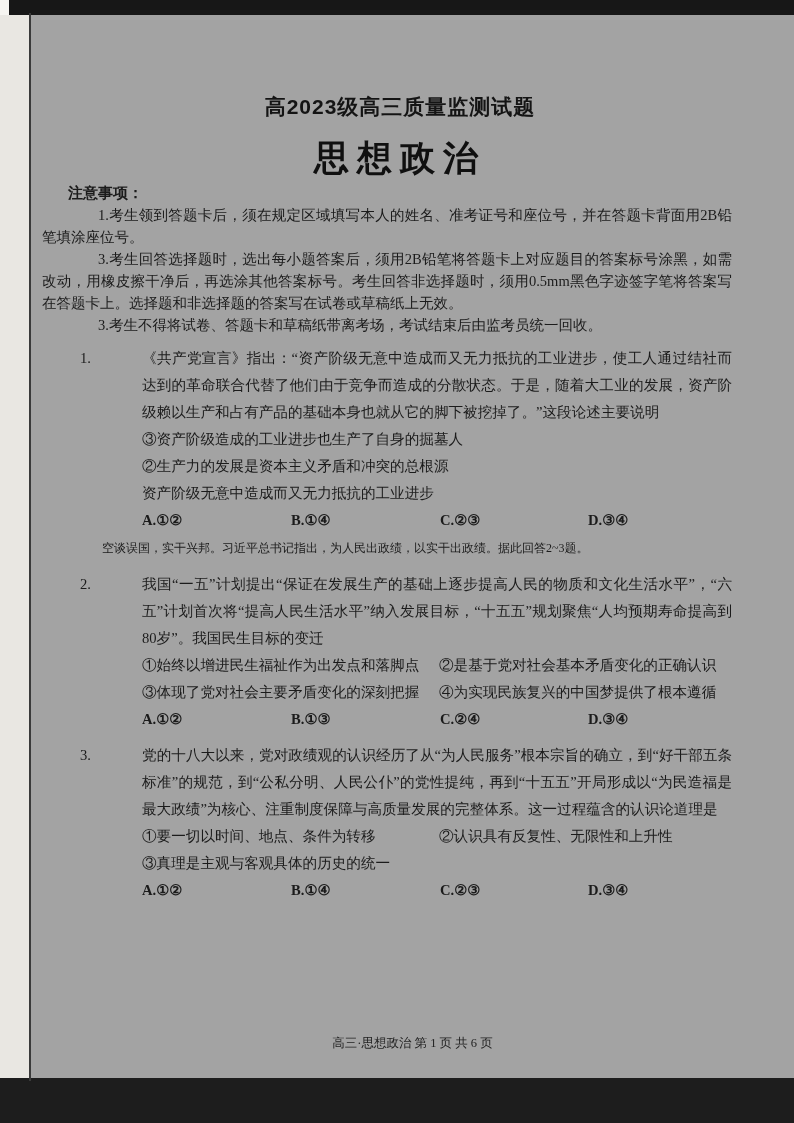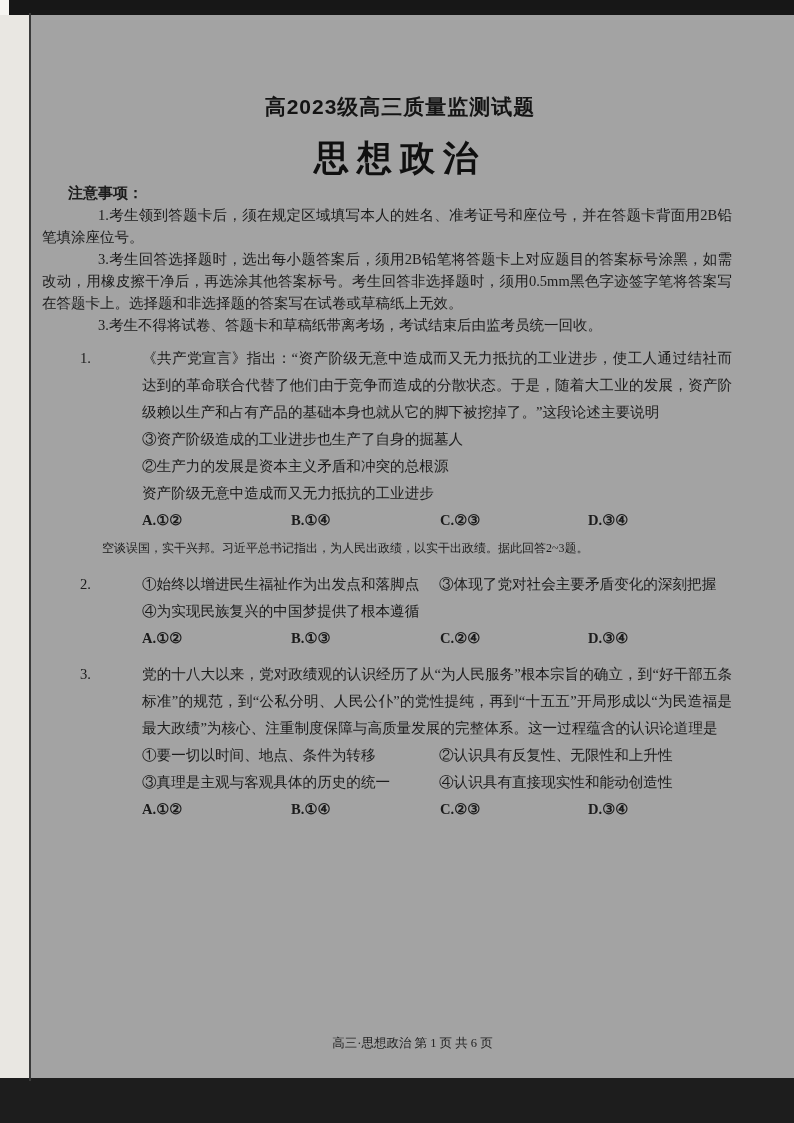--- a/index.html
+++ b/index.html
@@ -100,43 +100,44 @@
         <span>D.③④</span>
       </div>
     </div>
   </div>
 
   <p class="lead-in">空谈误国，实干兴邦。习近平总书记指出，为人民出政绩，以实干出政绩。据此回答2~3题。</p>
 
   <div class="question">
     <span class="q-num">2.</span>
     <div class="q-body">
+      <p class="q-stem">我国“一五”计划提出“保证在发展生产的基础上逐步提高人民的物质和文化生活水平”，“六五”计划首次将“提高人民生活水平”纳入发展目标，“十五五”规划聚焦“人均预期寿命提高到80岁”。我国民生目标的变迁</p>
       <div class="q-items two-col">
         <div>①始终以增进民生福祉作为出发点和落脚点</div>
+        <div>②是基于党对社会基本矛盾变化的正确认识</div>
         <div>③体现了党对社会主要矛盾变化的深刻把握</div>
         <div>④为实现民族复兴的中国梦提供了根本遵循</div>
       </div>
       <div class="q-choices">
         <span>A.①②</span>
         <span>B.①③</span>
         <span>C.②④</span>
         <span>D.③④</span>
       </div>
     </div>
   </div>
 
   <div class="question">
     <span class="q-num">3.</span>
     <div class="q-body">
       <p class="q-stem">党的十八大以来，党对政绩观的认识经历了从“为人民服务”根本宗旨的确立，到“好干部五条标准”的规范，到“公私分明、人民公仆”的党性提纯，再到“十五五”开局形成以“为民造福是最大政绩”为核心、注重制度保障与高质量发展的完整体系。这一过程蕴含的认识论道理是</p>
       <div class="q-items two-col">
         <div>①要一切以时间、地点、条件为转移</div>
         <div>②认识具有反复性、无限性和上升性</div>
         <div>③真理是主观与客观具体的历史的统一</div>
-        <div>④认识具有直接现实性和能动创造性</div>
       </div>
       <div class="q-choices">
         <span>A.①②</span>
         <span>B.①④</span>
         <span>C.②③</span>
         <span>D.③④</span>
       </div>
     </div>
   </div>
 

